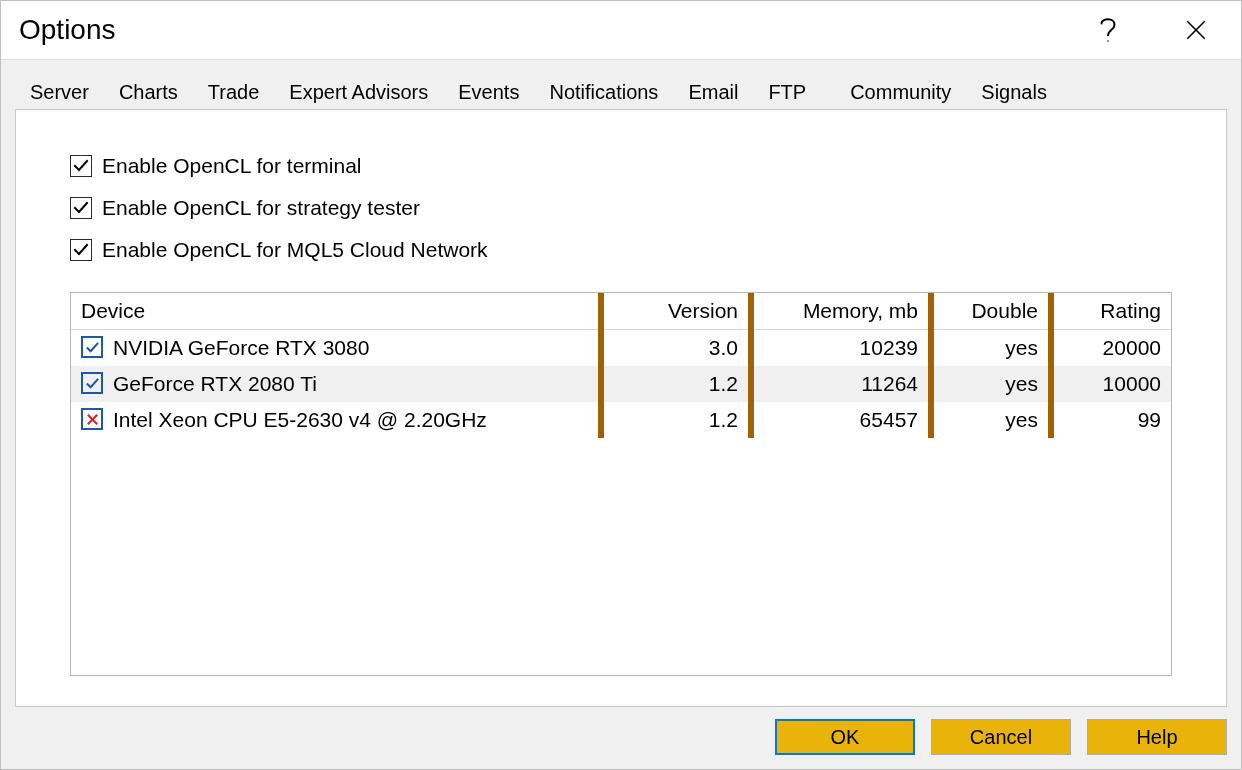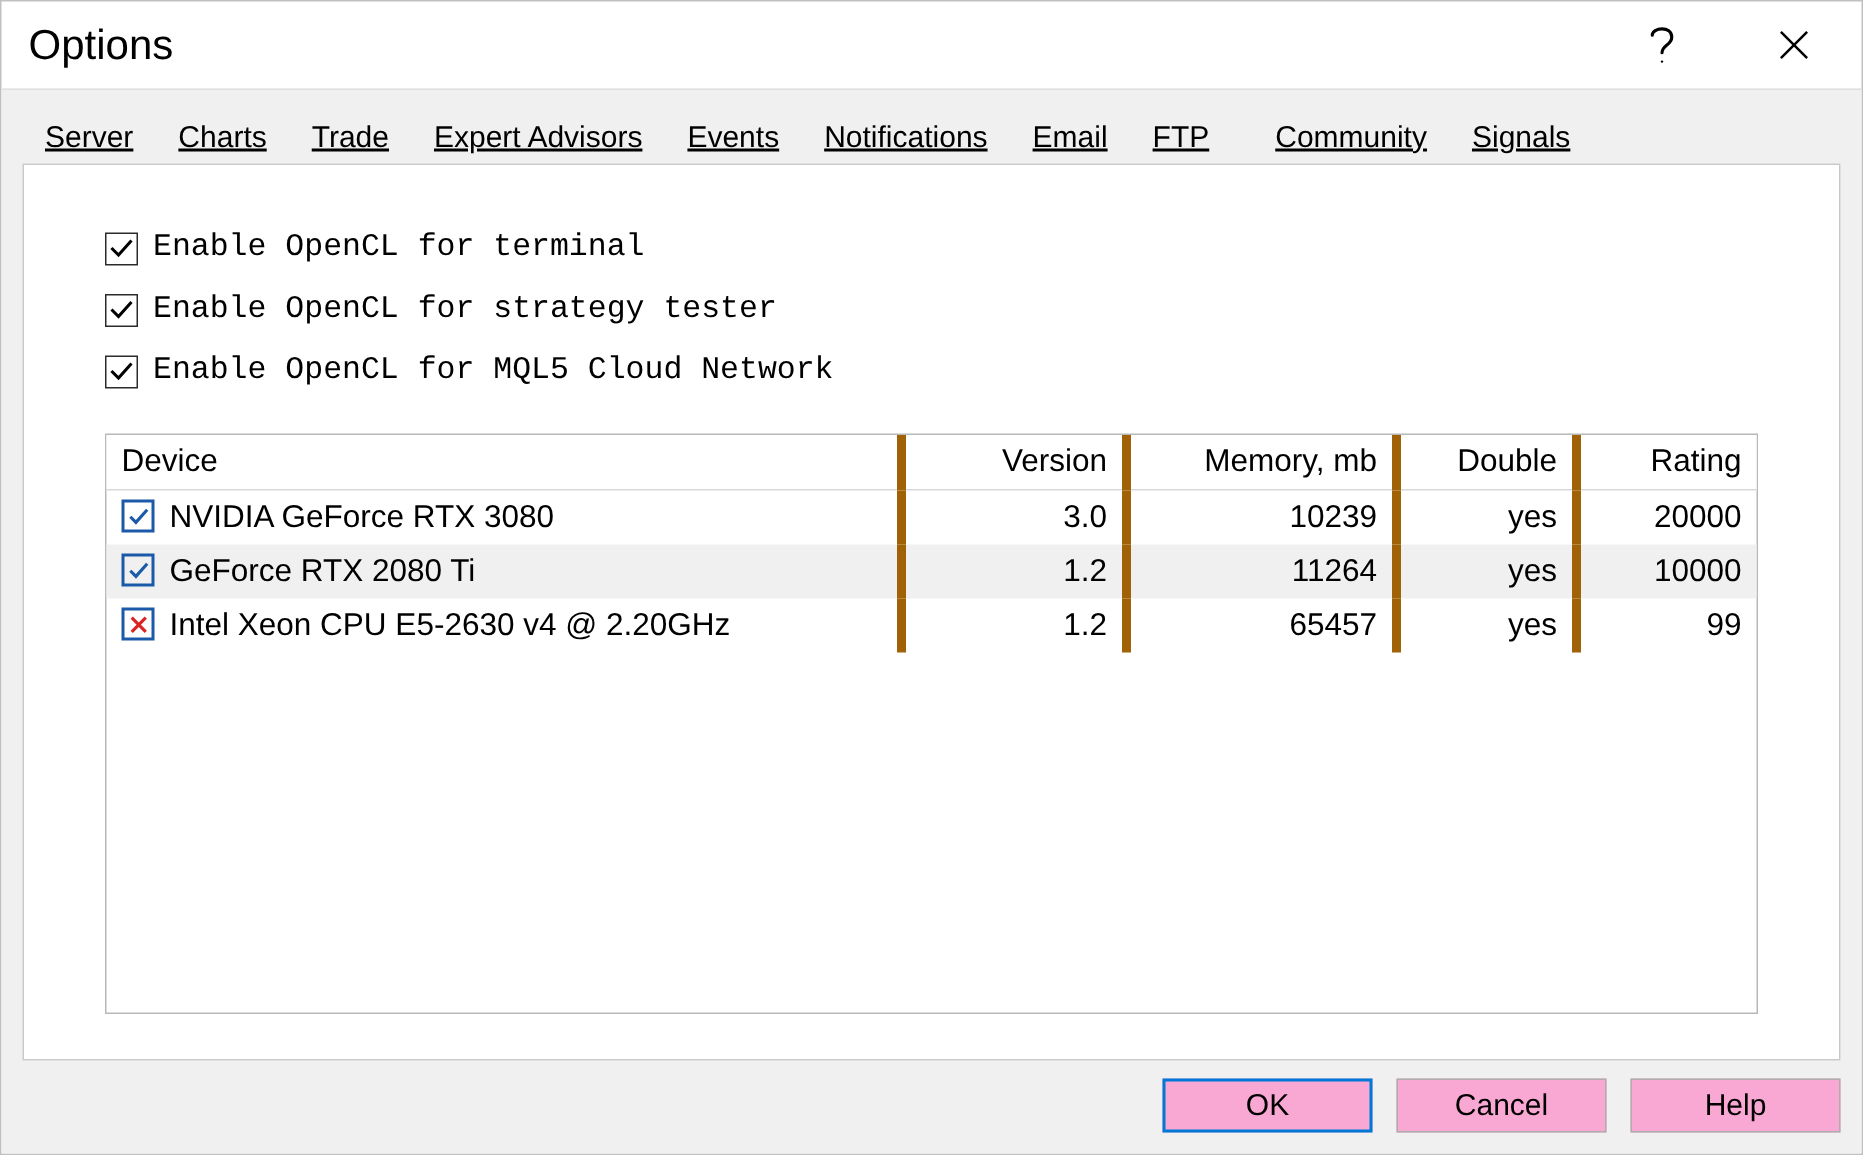--- a/index.html
+++ b/index.html
@@ -46,41 +46,39 @@
   }
   .tab {
     padding: 6px 14px;
     font-size: 20px;
     color: #000;
     cursor: pointer;
     border: 1px solid transparent;
     border-bottom: none;
     background: transparent;
     position: relative;
-    text-decoration: underline;
   }
   .tab.active {
     background: #fff;
     border-color: #c8c8c8;
     border-bottom: 1px solid #fff;
     top: 1px;
     padding-bottom: 8px;
   }
   .panel {
     flex: 1;
     background: #fff;
     border: 1px solid #c8c8c8;
     padding: 44px 54px 30px 54px;
     display: flex; flex-direction: column;
   }
   .check-row {
     display: flex; align-items: center;
     margin-bottom: 18px;
     font-size: 21px;
-    font-family: Liberation Mono, monospace;
   }
   .cbox {
     width: 22px; height: 22px;
     border: 1.6px solid #2b2b2b;
     margin-right: 10px;
     display: flex; align-items: center; justify-content: center;
     cursor: pointer;
   }
   .cbox svg { width: 16px; height: 16px; display: block; }
   .table-wrap {
@@ -116,21 +114,21 @@
     cursor: pointer;
   }
   .devchk svg { width: 15px; height: 15px; display:block; }
   .buttons {
     display: flex; justify-content: flex-end;
     gap: 16px;
     padding: 12px 0 0 0;
   }
   .btn {
     width: 140px; height: 36px;
-    background: #f9a8d4;
+    background: #eab308;
     border: 1px solid #adadad;
     display: flex; align-items: center; justify-content: center;
     font-size: 20px;
     cursor: pointer;
   }
   .btn.primary {
     border: 1px solid #0078d7;
     box-shadow: inset 0 0 0 1px #0078d7;
   }
   col.c-dev { width: auto; }

